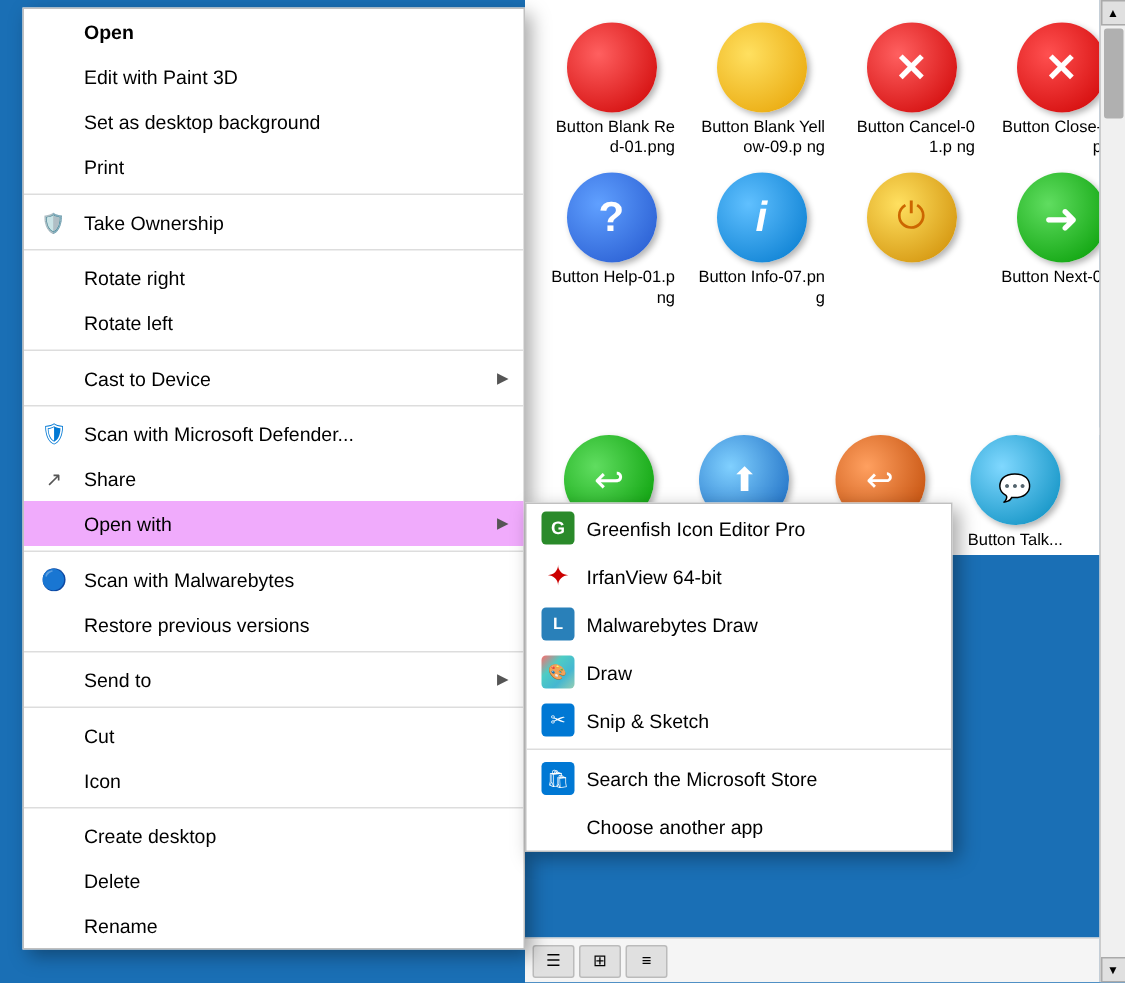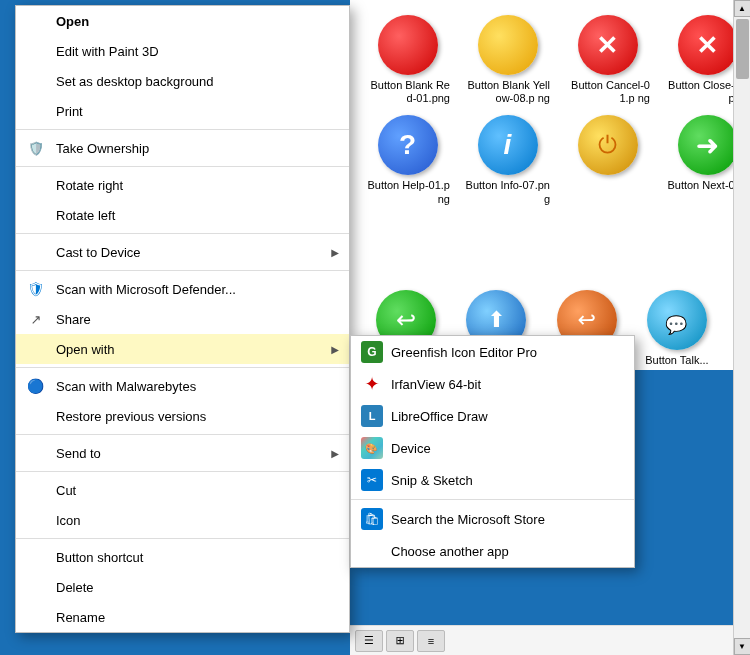--- a/index.html
+++ b/index.html
@@ -128,21 +128,21 @@
       height: 30px;
       display: flex;
       align-items: center;
       padding: 0 12px 0 40px;
       cursor: pointer;
       position: relative;
       white-space: nowrap;
     }
 
     .menu-item.highlighted {
-      background: #fef9c3;
+      background: #f0abfc;
     }
 
     .menu-item .arrow {
       position: absolute;
       right: 10px;
       font-size: 10px;
       color: #555;
     }
 
     .menu-item.bold-item {
@@ -221,21 +221,21 @@
 <div class="explorer-bg"></div>
 
 <div style="position:absolute;top:0;left:350px;right:17px;height:290px;background:white;overflow:hidden;display:grid;grid-template-columns:repeat(4,90px);gap:10px;padding:15px;align-content:start;">
 
   <div class="icon-item">
     <div class="icon-circle btn-red"></div>
     <div class="icon-label">Button Blank Red-01.png</div>
   </div>
   <div class="icon-item">
     <div class="icon-circle btn-yellow"></div>
-    <div class="icon-label">Button Blank Yellow-08.p ng</div>
+    <div class="icon-label">Button Blank Yellow-09.p ng</div>
   </div>
   <div class="icon-item">
     <div class="icon-circle btn-cancel" style="color:white;font-size:26px;font-weight:bold;">✕</div>
     <div class="icon-label">Button Cancel-01.p ng</div>
   </div>
   <div class="icon-item">
     <div class="icon-circle btn-close" style="color:white;font-size:26px;font-weight:bold;">✕</div>
     <div class="icon-label">Button Close-01.p ng</div>
   </div>
 
@@ -354,21 +354,21 @@
 
   <div class="menu-item">
     <span>Cut</span>
   </div>
   <div class="menu-item">
     <span>Icon</span>
   </div>
   <div class="menu-separator"></div>
 
   <div class="menu-item">
-    <span>Button shortcut</span>
+    <span>Create desktop</span>
   </div>
   <div class="menu-item">
     <span>Delete</span>
   </div>
   <div class="menu-item">
     <span>Rename</span>
   </div>
 
 </div>
 
@@ -376,25 +376,25 @@
   <div class="submenu-item">
     <div class="app-icon" style="background:#2a8a2a;border-radius:3px;color:white;font-size:12px;font-weight:bold;">G</div>
     <span>Greenfish Icon Editor Pro</span>
   </div>
   <div class="submenu-item">
     <div class="app-icon" style="color:#cc0000;font-size:18px;">✦</div>
     <span>IrfanView 64-bit</span>
   </div>
   <div class="submenu-item">
     <div class="app-icon" style="background:#2980b9;border-radius:3px;color:white;font-size:11px;font-weight:bold;">L</div>
-    <span>LibreOffice Draw</span>
+    <span>Malwarebytes Draw</span>
   </div>
   <div class="submenu-item">
     <div class="app-icon" style="background:linear-gradient(135deg,#ff6b6b,#4ecdc4,#45b7d1,#96ceb4);border-radius:3px;font-size:10px;">🎨</div>
-    <span>Device</span>
+    <span>Draw</span>
   </div>
   <div class="submenu-item">
     <div class="app-icon" style="background:#0078d4;border-radius:3px;color:white;font-size:12px;">✂</div>
     <span>Snip &amp; Sketch</span>
   </div>
   <div class="submenu-separator"></div>
   <div class="submenu-item">
     <div class="app-icon" style="background:#0078d4;border-radius:3px;color:white;font-size:12px;">🛍</div>
     <span>Search the Microsoft Store</span>
   </div>

